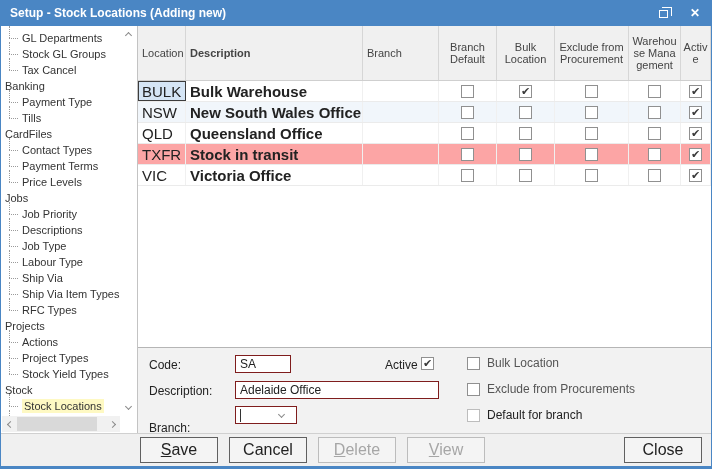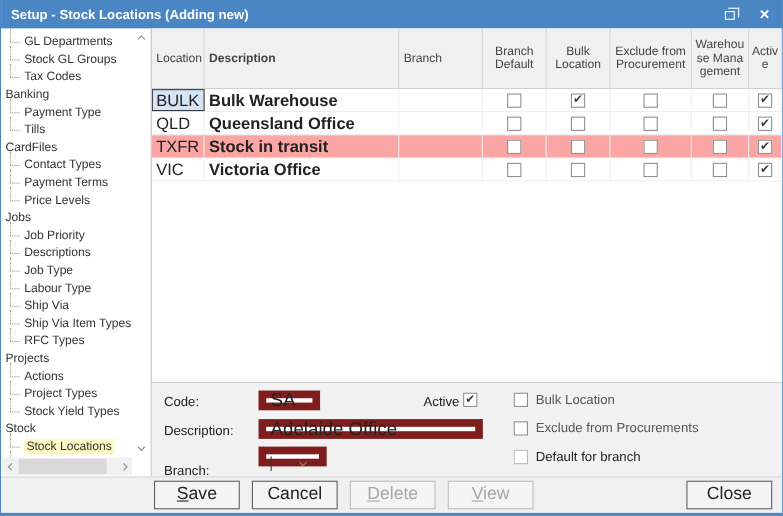--- a/index.html
+++ b/index.html
@@ -56,21 +56,21 @@
   .sel-cell { background:#d5e5f5; border:1px solid #3c3c3c; padding:0 3px; }
   .gfill { flex:1; background:#fff; }
   .cb { width:13px; height:13px; border:1px solid #909090; background:#fff; display:flex;
         align-items:center; justify-content:center; font-size:11px; line-height:1; color:#3a3a3a; }
   .cb.checked::after { content:"✔"; }
   .cb.dim { border-color:#bdbdbd; }
 
   
   .formpanel { flex:0 0 85px; background:#f2f2f2; position:relative; font-size:12px; color:#222; }
   .f-label { position:absolute; left:11px; }
-  .f-box { position:absolute; height:18px; border:7px solid #7f1d1d; background:#fff; font-size:17px;
+  .f-box { position:absolute; height:18px; border:1px solid #7f1d1d; background:#fff; font-size:12px;
            display:flex; align-items:center; padding:0 4px; color:#222; }
   .combo-arrow { position:absolute; right:12px; top:5px; }
   .caret { position:absolute; left:4px; top:2px; width:1px; height:13px; background:#333; }
   .f-opt { position:absolute; display:flex; align-items:center; gap:7px; }
 
   
   .btnbar { flex:0 0 33px; background:#f0f0f0; border-top:1px solid #d0d0d0; display:flex;
             align-items:center; padding-left:139px; gap:11px; }
   .btn { width:78px; height:26px; background:#f4f4f4; border:1px solid #606060; font-size:16px; color:#222;
          font-family:"Liberation Sans", sans-serif; display:flex; align-items:center; justify-content:center; }
@@ -92,21 +92,21 @@
         <span class="close-glyph">✕</span>
       </div>
   </div>
 
   <div class="content">
 
     <div class="sidebar">
       <div class="tree">
         <div class="titem child"><span>GL Departments</span></div>
         <div class="titem child"><span>Stock GL Groups</span></div>
-        <div class="titem child"><span>Tax Codes</span></div>
+        <div class="titem child"><span>Tax Cancel</span></div>
         <div class="titem parent"><span>Banking</span></div>
         <div class="titem child"><span>Payment Type</span></div>
         <div class="titem child"><span>Tills</span></div>
         <div class="titem parent"><span>CardFiles</span></div>
         <div class="titem child"><span>Contact Types</span></div>
         <div class="titem child"><span>Payment Terms</span></div>
         <div class="titem child"><span>Price Levels</span></div>
         <div class="titem parent"><span>Jobs</span></div>
         <div class="titem child"><span>Job Priority</span></div>
         <div class="titem child"><span>Descriptions</span></div>
@@ -171,20 +171,40 @@
               <span class="cb"></span>
             </div>
           <div class="cell col-wm cbc">
               <span class="cb"></span>
             </div>
           <div class="cell col-ac cbc">
               <span class="cb checked"></span>
             </div>
         </div>
 
+        <div class="grow r-alt">
+          <div class="cell col-loc">NSW</div>
+          <div class="cell col-desc">New South Wales Office</div>
+          <div class="cell col-branch"></div>
+          <div class="cell col-bd cbc">
+              <span class="cb"></span>
+            </div>
+          <div class="cell col-bl cbc">
+              <span class="cb"></span>
+            </div>
+          <div class="cell col-ex cbc">
+              <span class="cb"></span>
+            </div>
+          <div class="cell col-wm cbc">
+              <span class="cb"></span>
+            </div>
+          <div class="cell col-ac cbc">
+              <span class="cb checked"></span>
+            </div>
+        </div>
 
         <div class="grow">
           <div class="cell col-loc">QLD</div>
           <div class="cell col-desc">Queensland Office</div>
           <div class="cell col-branch"></div>
           <div class="cell col-bd cbc">
               <span class="cb"></span>
             </div>
           <div class="cell col-bl cbc">
               <span class="cb"></span>

